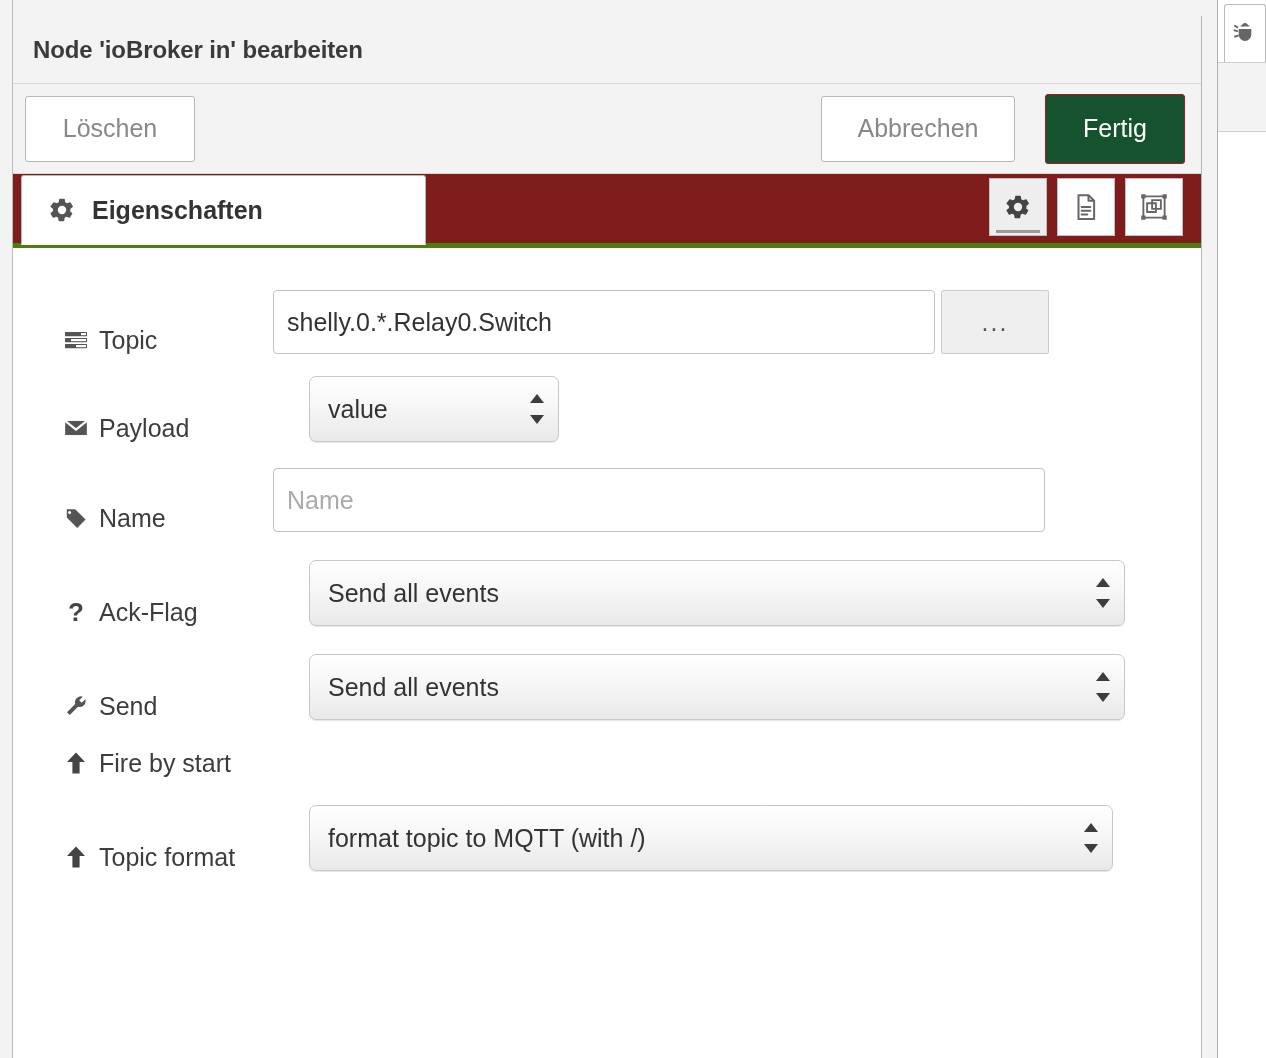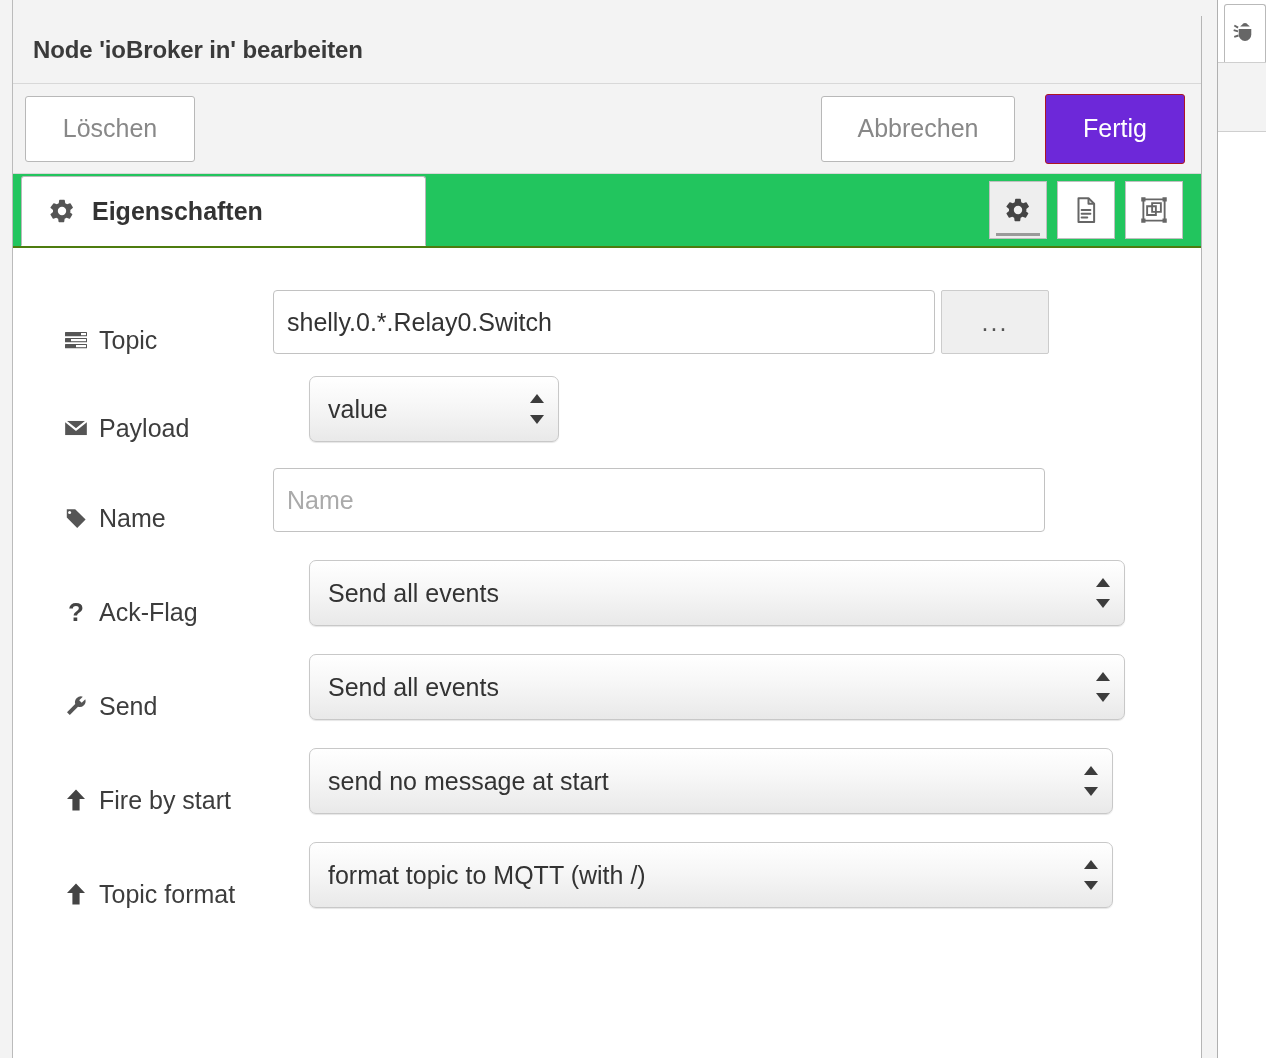--- a/index.html
+++ b/index.html
@@ -97,35 +97,35 @@
     width: 170px;
     height: 66px;
   }
   .btn-cancel {
     width: 194px;
     height: 66px;
   }
   .btn-done {
     width: 140px;
     height: 70px;
-    background: #6d28d9;
+    background: #14532d;
     border: 1px solid #ad1625;
     color: #ffffff;
   }
 
   
   .tab-strip {
     height: 74px;
     flex: 0 0 74px;
     position: relative;
-    background: #22c55e;
-    border-bottom: 2px solid #4d7c0f;
-    box-sizing: border-box;
-    display: flex;
-    align-items: center;
+    background: #7f1d1d;
+    border-bottom: 5px solid #4d7c0f;
+    box-sizing: border-box;
+    display: flex;
+    align-items: flex-start;
     padding-left: 8px;
   }
   .tab {
     height: 70px;
     min-width: 405px;
     box-sizing: border-box;
     background: #ffffff;
     border: 1px solid #b9b9b9;
     border-bottom: 1px solid #ffffff;
     border-radius: 3px 3px 0 0;
@@ -514,29 +514,20 @@
 
       <div class="form-row" style="margin-bottom:28px">
         <div class="row-label" style="width:210px">
           <span class="lbl-icon">
             <svg width="22" height="24" viewBox="0 0 22 24" fill="#444444">
               <path d="M11 1.5L20 11h-5.4v11.5H7.4V11H2z"></path>
             </svg>
           </span>
           <span class="lbl-text">Fire by start</span>
         </div>
-        <div class="select-wrap">
-          <div class="sel" style="width:804px">
-            <span class="sel-text">send no message at start</span>
-          </div>
-          <span class="arrows">
-              <i class="up"></i>
-              <i class="down"></i>
-            </span>
-        </div>
       </div>
 
       <div class="form-row" style="margin-bottom:0">
         <div class="row-label" style="width:210px">
           <span class="lbl-icon">
             <svg width="22" height="24" viewBox="0 0 22 24" fill="#444444">
               <path d="M11 1.5L20 11h-5.4v11.5H7.4V11H2z"></path>
             </svg>
           </span>
           <span class="lbl-text">Topic format</span>

